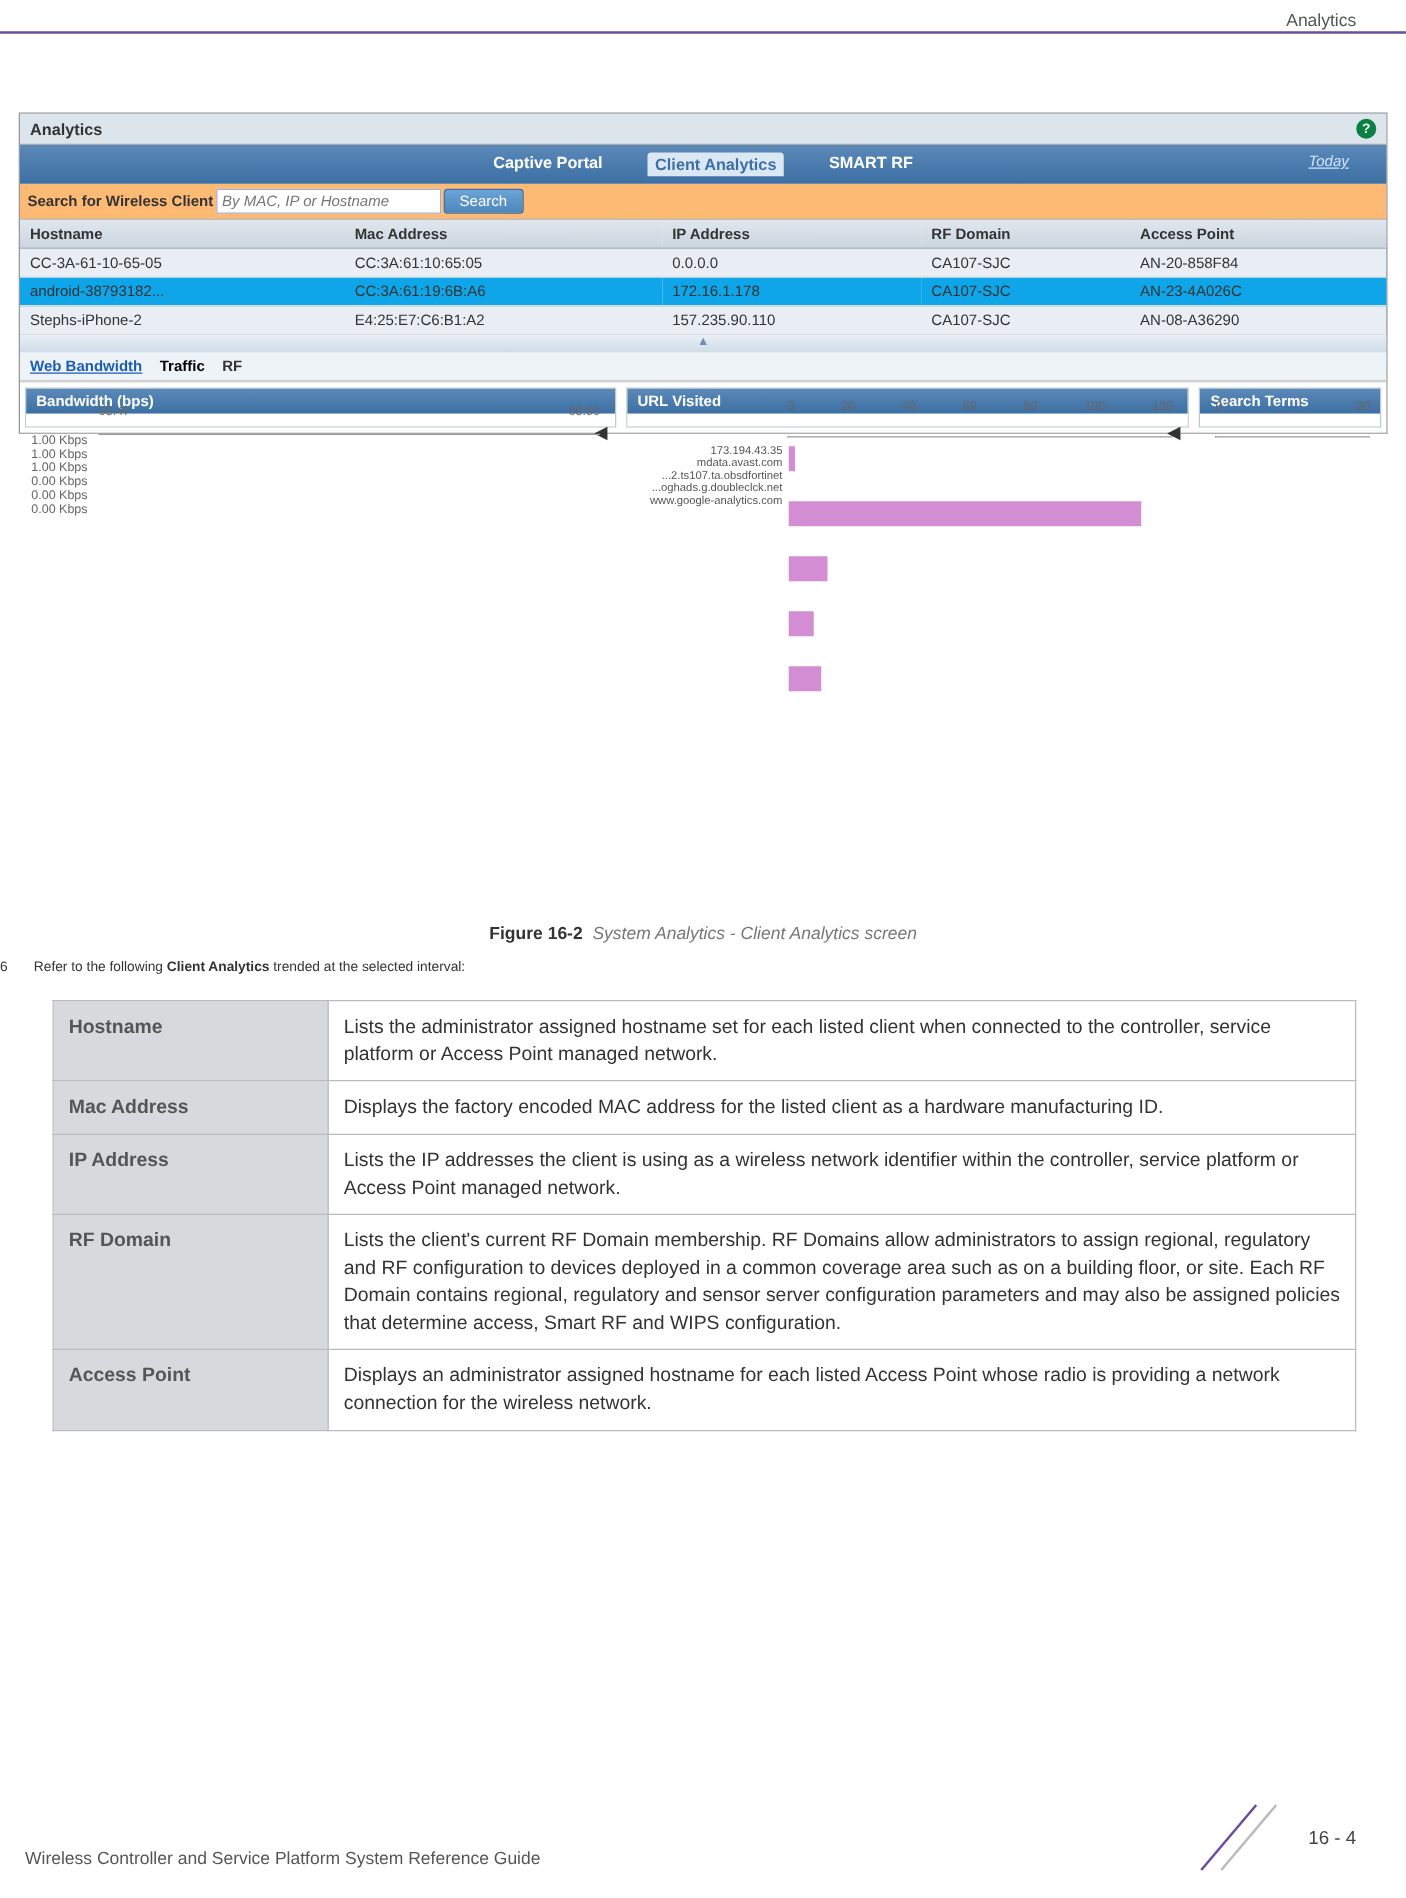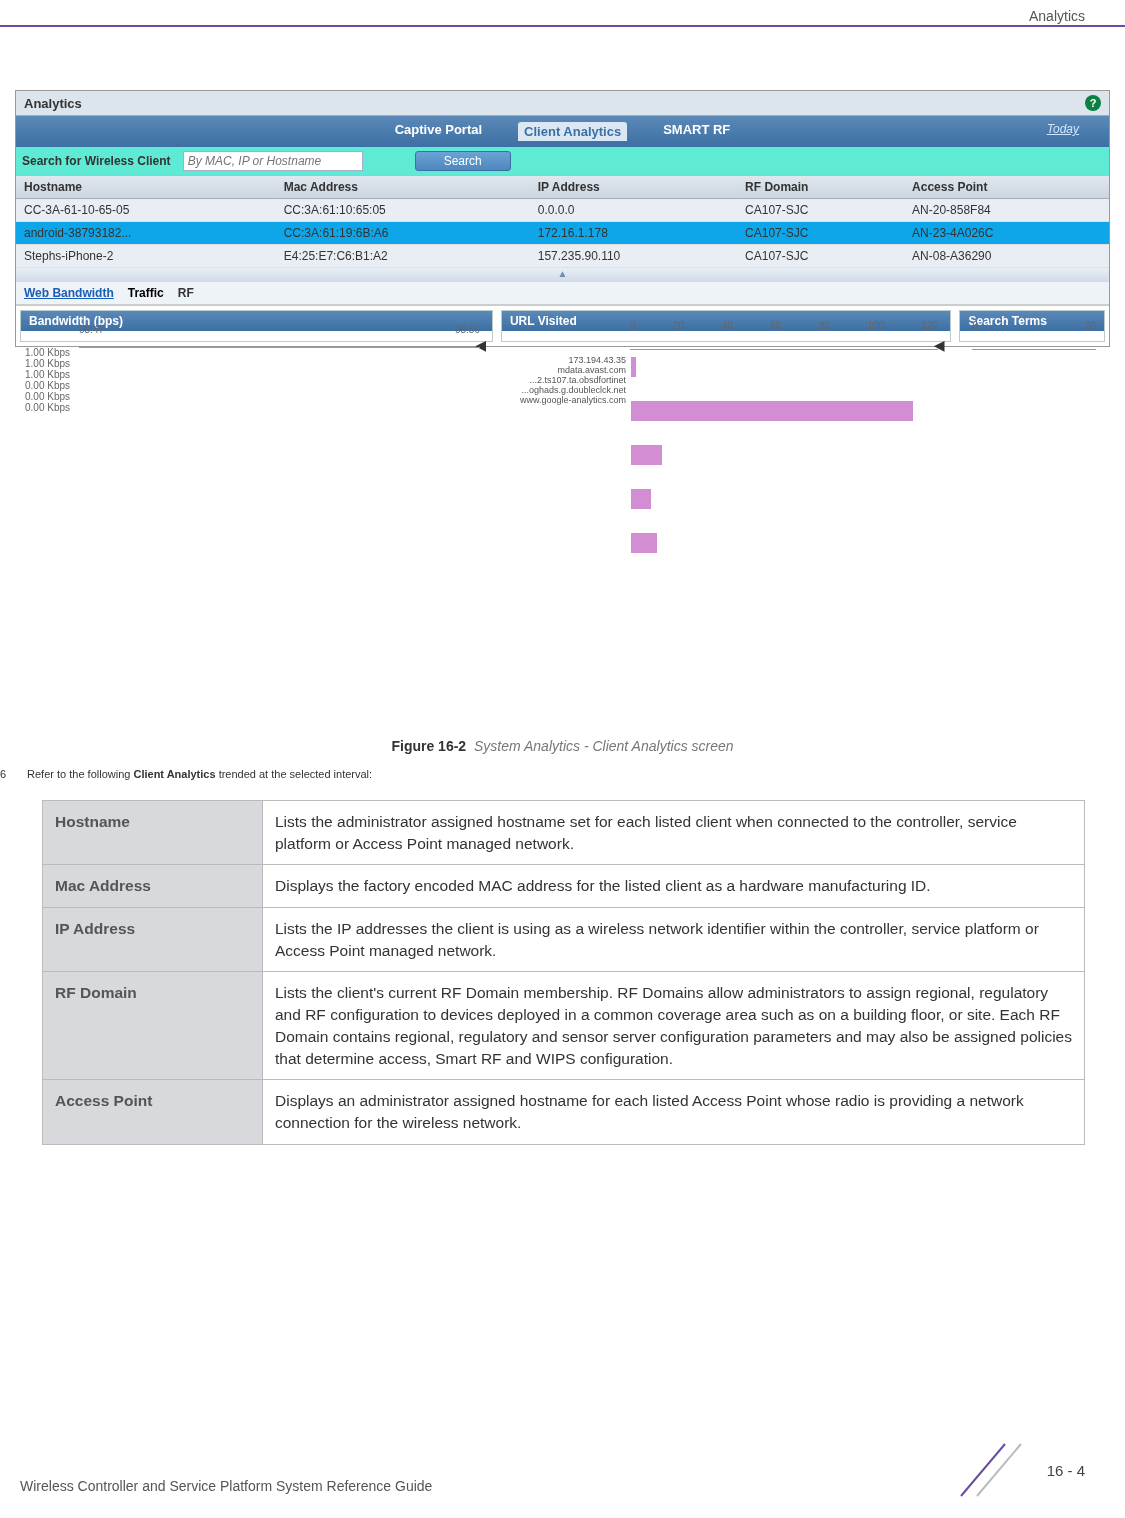--- a/index.html
+++ b/index.html
@@ -45,30 +45,30 @@
     display: flex;
     gap: 36px;
     justify-content: center;
     position: relative;
     font-size: 13px;
   }
   .tabs-bar .tab { color: #fff; font-weight: bold; cursor: pointer; }
   .tabs-bar .tab.active { background: #dbe8f4; color: #3c6fa3; padding: 2px 6px; border-radius: 3px 3px 0 0; }
   .today-link { position: absolute; right: 30px; color: #cfe5ff; font-style: italic; text-decoration: underline; font-size:12px; cursor:pointer;text-align:center;}
   .search-row {
-    background: #5eead4; padding: 4px 6px; display: flex; gap: 12px; align-items: center;
+    background: #fdba74; padding: 4px 6px; display: flex; gap: 2px; align-items: center;
     border-bottom: 1px solid #bbb; font-size:12px;
   }
   .search-row label { font-weight: bold; }
   .search-row input[type=text] {
     border: 1px solid #aac; padding: 2px 4px; font-size: 12px; color: #888; font-style: italic; width: 180px;
   }
   .search-btn {
     background: linear-gradient(#6ba3d6,#4d87bc); color:#fff; border:1px solid #3c6fa3;
-    border-radius:3px; padding:2px 28px; font-size:12px; cursor:pointer;margin-left:40px;
+    border-radius:3px; padding:2px 12px; font-size:12px; cursor:pointer;
   }
   table.client-table { width:100%; border-collapse: collapse; font-size:12px; }
   table.client-table th { background: linear-gradient(#e0e7ee,#cbd6e0); text-align:left; padding:4px 8px; font-weight:bold; border-bottom:1px solid #aab;}
   table.client-table td { padding:4px 8px; border-bottom:1px solid #e0e0e0; color:#333;}
   table.client-table tr.sel td { background:#0ea5e9; }
   .splitter { background: linear-gradient(#e8eff6,#cfdbe7); height:14px; text-align:center; font-size:10px; color:#6f8db0;}
   .sub-tabs {
     background: #eef3f8; padding: 4px 8px; display:flex; gap:14px; font-size:12px; font-weight:bold;
     border-bottom:1px solid #ccc;
   }

